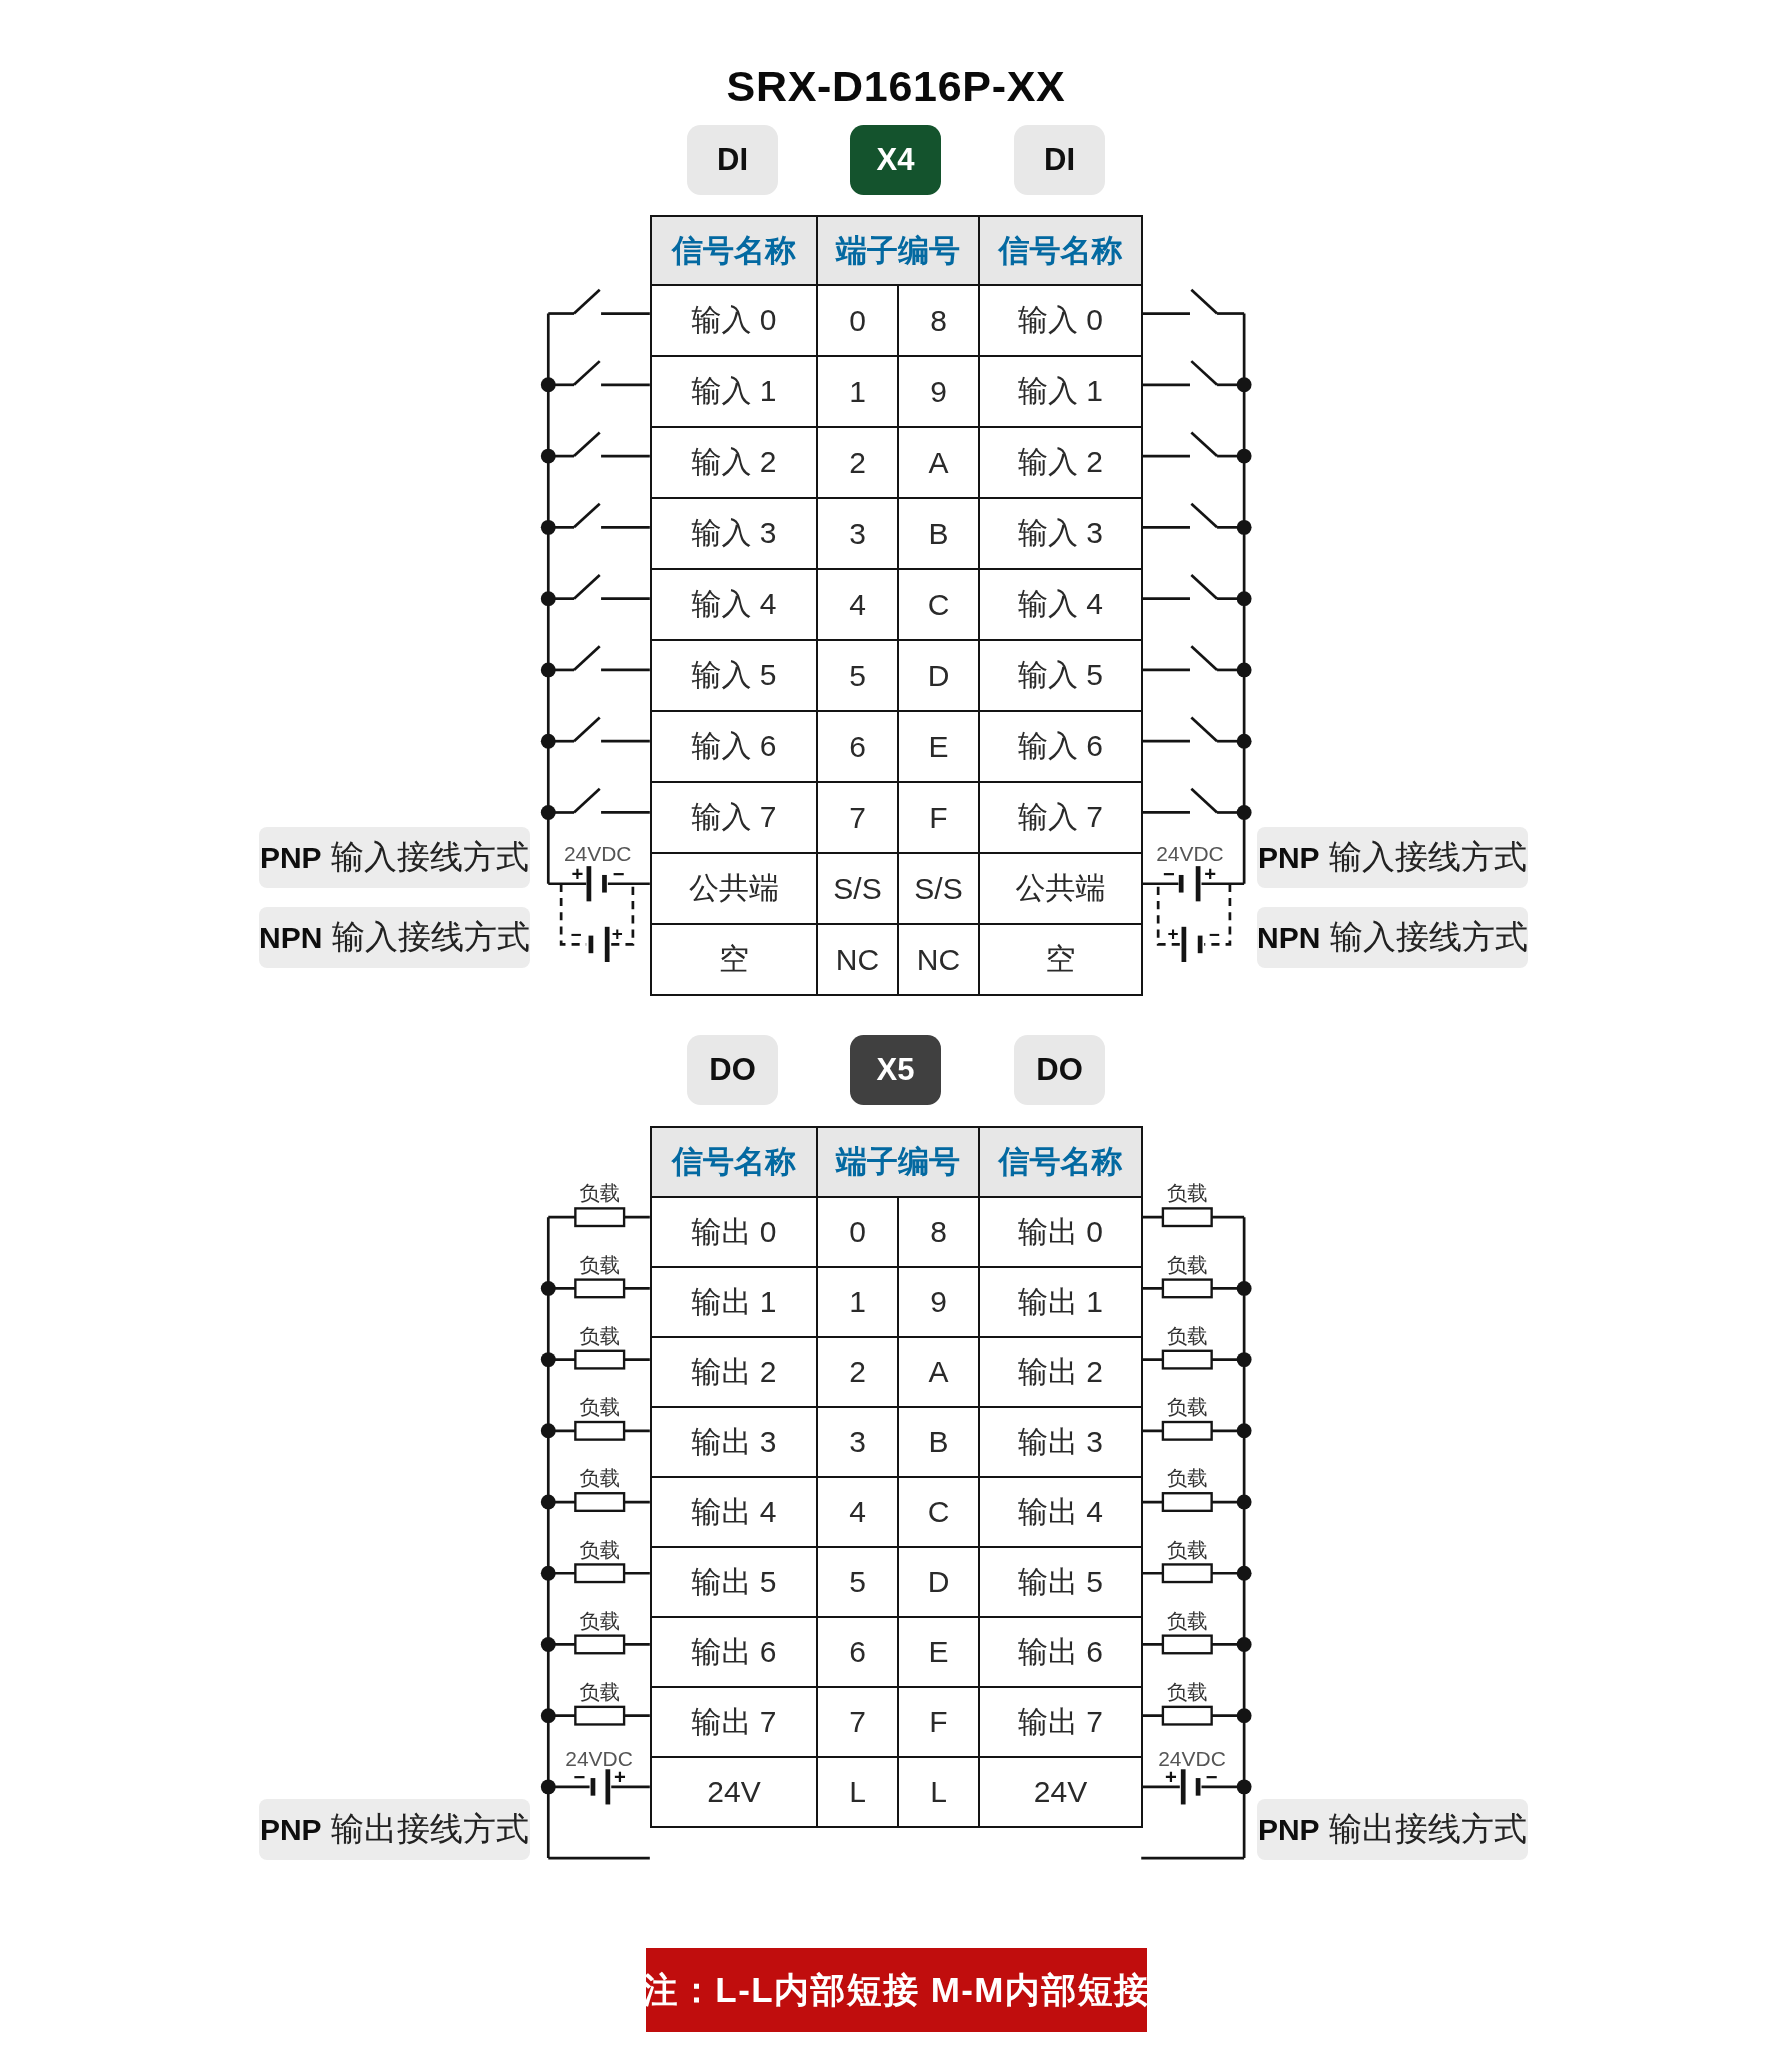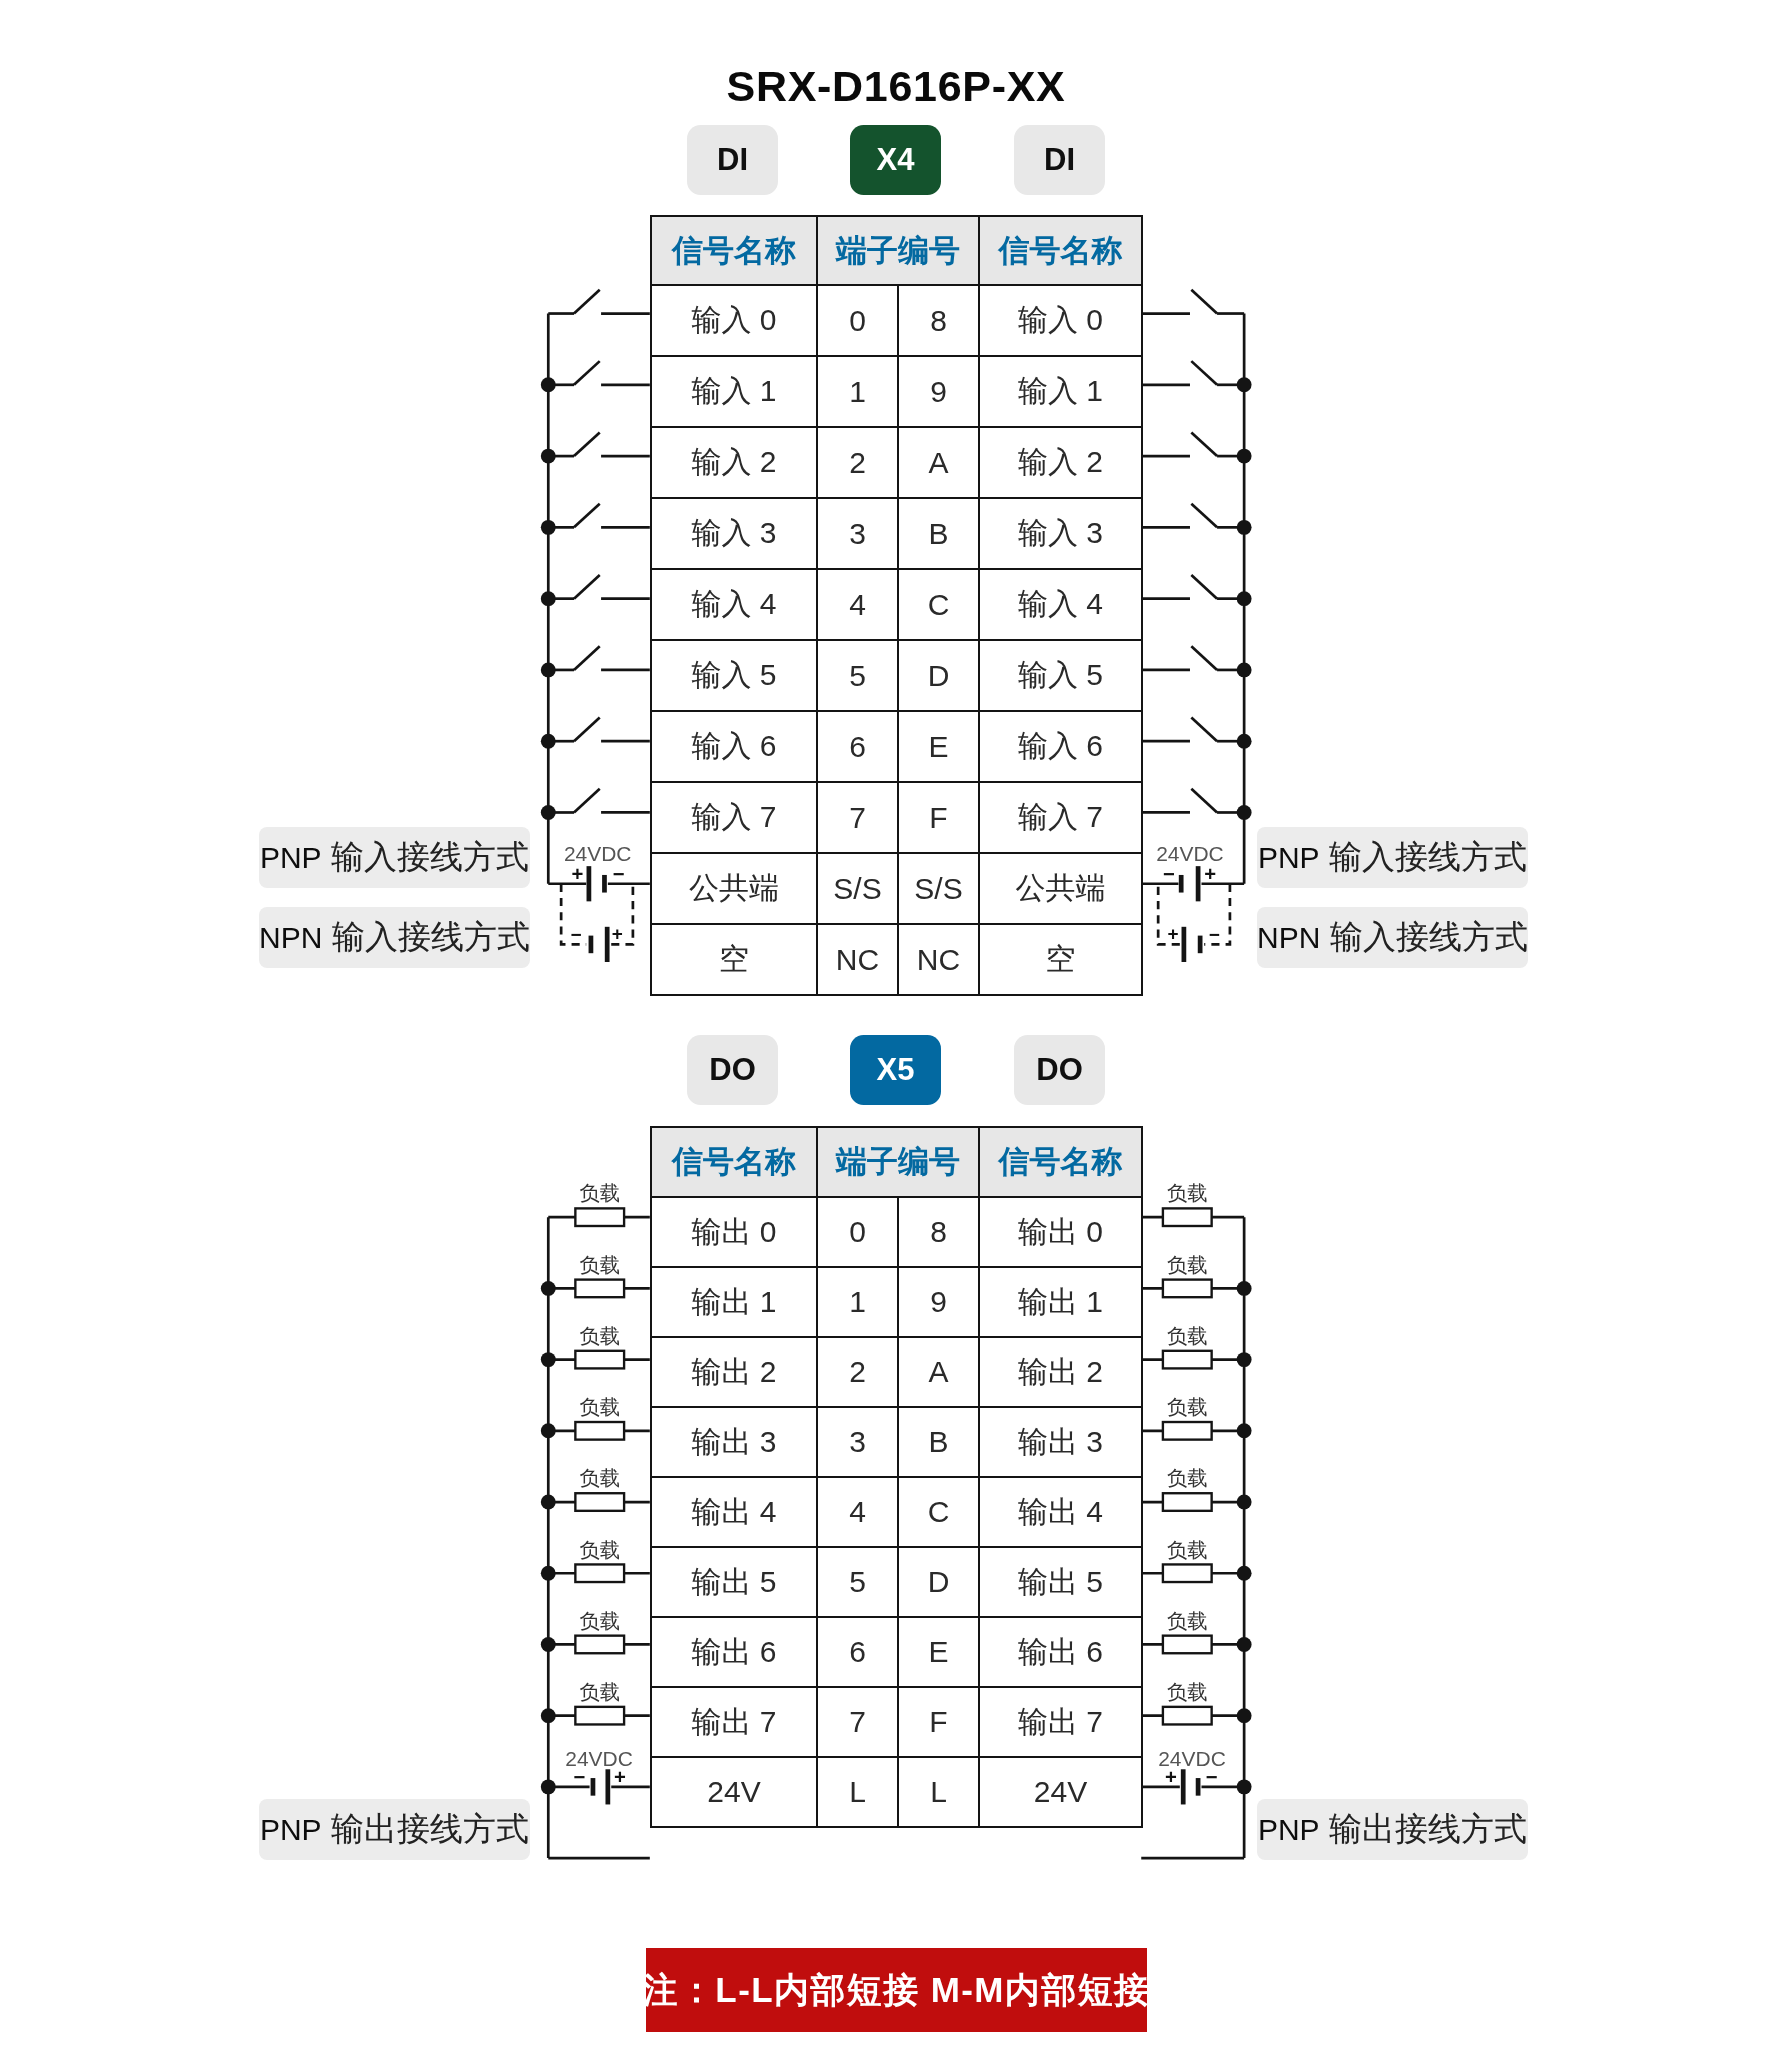--- a/index.html
+++ b/index.html
@@ -14,21 +14,21 @@
   .badge.accent-bg{color:#ffffff;}
   .io-table{position:absolute;border-collapse:collapse;table-layout:fixed;background:#ffffff;
             border:2.7px solid #141414;}
   .io-table th,.io-table td{border:2px solid #141414;padding:0;text-align:center;vertical-align:middle;}
   .io-table th{background:#e7e7e7;font-size:31px;font-weight:700;color:#0369a1;}
   .io-table td{font-size:30px;font-weight:400;color:#2a2a2a;}
   .t-di thead tr{height:69px;} .t-di tbody tr{height:71px;padding-left:8px;}
   .t-do thead tr{height:70px;} .t-do tbody tr{height:70px;}
   .tag{position:absolute;width:271px;height:61px;background:#ececec;border-radius:8.1px;
        display:flex;align-items:center;justify-content:center;gap:9.5px;white-space:nowrap;}
-  .tag b{font-size:30px;font-weight:400;color:#0d0d0d;}
+  .tag b{font-size:30px;font-weight:700;color:#0d0d0d;}
   .tag span{font-size:33px;font-weight:400;color:#222222;}
   .note{position:absolute;left:646px;top:1948px;width:501px;height:84px;
         display:flex;align-items:center;justify-content:center;
         color:#ffffff;font-size:35px;font-weight:600;letter-spacing:1.4px;white-space:nowrap;}
 </style>
 </head>
 <body>
 
 <div class="canvas">
 
@@ -302,21 +302,21 @@
   <div class="tag" style="left:1257px;top:827px">
     <b>PNP</b>
     <span>输入接线方式</span>
   </div>
   <div class="tag" style="left:1257px;top:907px">
     <b>NPN</b>
     <span>输入接线方式</span>
   </div>
 
   <div class="badge" style="left:687px;top:1035px">DO</div>
-  <div class="badge accent-bg" style="left: 850px; top: 1035px; background: #0369a1;">X5</div>
+  <div class="badge accent-bg" style="left: 850px; top: 1035px; background: #404040;">X5</div>
   <div class="badge" style="left:1014px;top:1035px">DO</div>
 
   <table class="io-table t-do" style="left:650px;top:1126px;width:491px">
     <colgroup>
         <col style="width:166px">
         <col style="width:81px">
         <col style="width:81px">
         <col style="width:163px">
       </colgroup>
     <thead>

